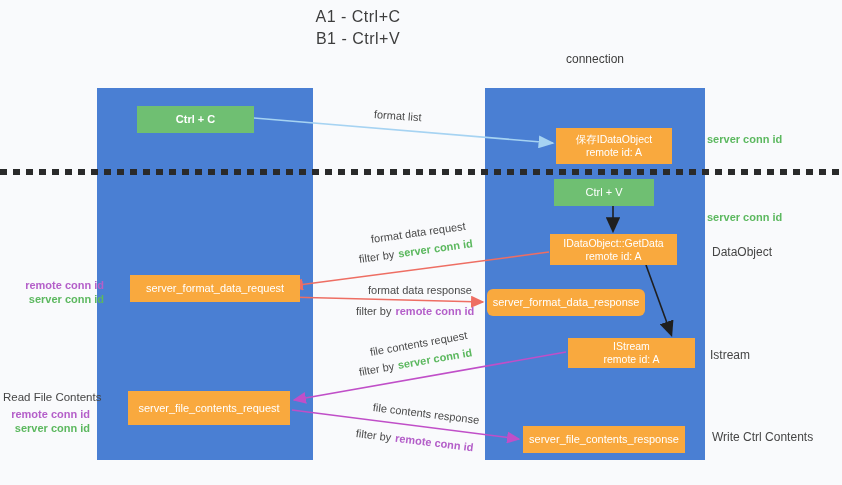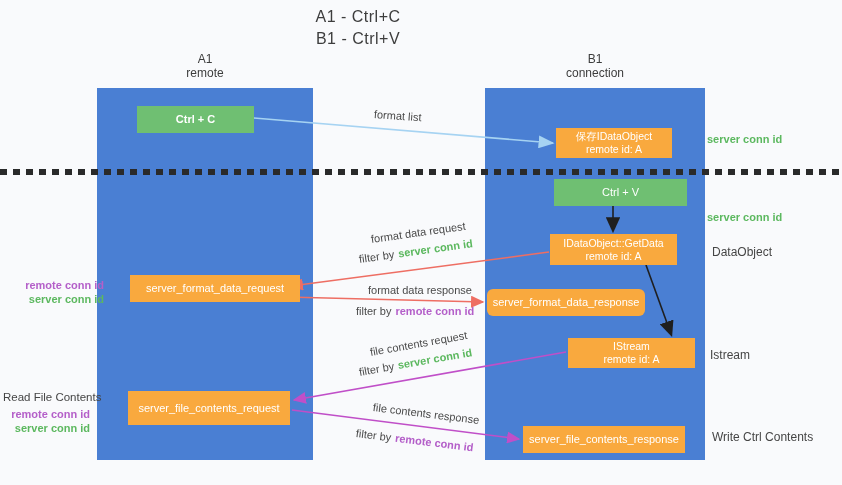--- a/index.html
+++ b/index.html
@@ -31,26 +31,21 @@
 </head>
 <body>
 
 <div class="canvas">
 
   <div class="title">
     <div>A1 - Ctrl+C</div>
     <div>B1 - Ctrl+V</div>
   </div>
 
-  <div class="lane-header" style="left:97px;width:216px;">
-    <div>A1</div>
-    <div>remote</div>
-  </div>
   <div class="lane-header" style="left:485px;width:220px;">
-    <div>B1</div>
     <div>connection</div>
   </div>
 
   <div class="lane" style="left:97px;width:216px;"></div>
   <div class="lane" style="left:485px;width:220px;"></div>
 
   <div class="dotted"></div>
 
   <svg class="arrows" width="842" height="485">
     <defs>
@@ -72,25 +67,25 @@
     <line x1="646" y1="265" x2="671" y2="334" stroke="#1f1f1f" stroke-width="1.6" marker-end="url(#m-black)"></line>
     <line x1="549" y1="252" x2="291" y2="286" stroke="#ee6e63" stroke-width="1.5" marker-end="url(#m-red)"></line>
     <line x1="287" y1="297" x2="483" y2="302" stroke="#ee6e63" stroke-width="1.5" marker-end="url(#m-red)"></line>
     <line x1="566" y1="352" x2="294" y2="400" stroke="#c04fc8" stroke-width="1.5" marker-end="url(#m-magenta)"></line>
     <line x1="292" y1="410" x2="519" y2="439" stroke="#c04fc8" stroke-width="1.5" marker-end="url(#m-magenta)"></line>
   </svg>
 
   <div class="node green" style="left:137px;top:106px;width:117px;height:27px;font-weight:bold;">
     <span>Ctrl + C</span>
   </div>
-  <div class="node orange" style="left:556px;top:128px;width:116px;height:30px;">
+  <div class="node orange" style="left:556px;top:128px;width:116px;height:36px;">
     <span class="l2">保存IDataObject</span>
     <span class="l2">remote id: A</span>
   </div>
-  <div class="node green" style="left:554px;top:179px;width:133px;height:27px;">
+  <div class="node green" style="left:554px;top:179px;width:100px;height:27px;">
     <span>Ctrl + V</span>
   </div>
   <div class="node orange" style="left:550px;top:234px;width:127px;height:31px;">
     <span class="l2">IDataObject::GetData</span>
     <span class="l2">remote id: A</span>
   </div>
   <div class="node orange" style="left:130px;top:275px;width:170px;height:27px;">
     <span>server_format_data_request</span>
   </div>
   <div class="node orange" style="left:487px;top:289px;width:158px;height:27px;border-radius:6px;">

